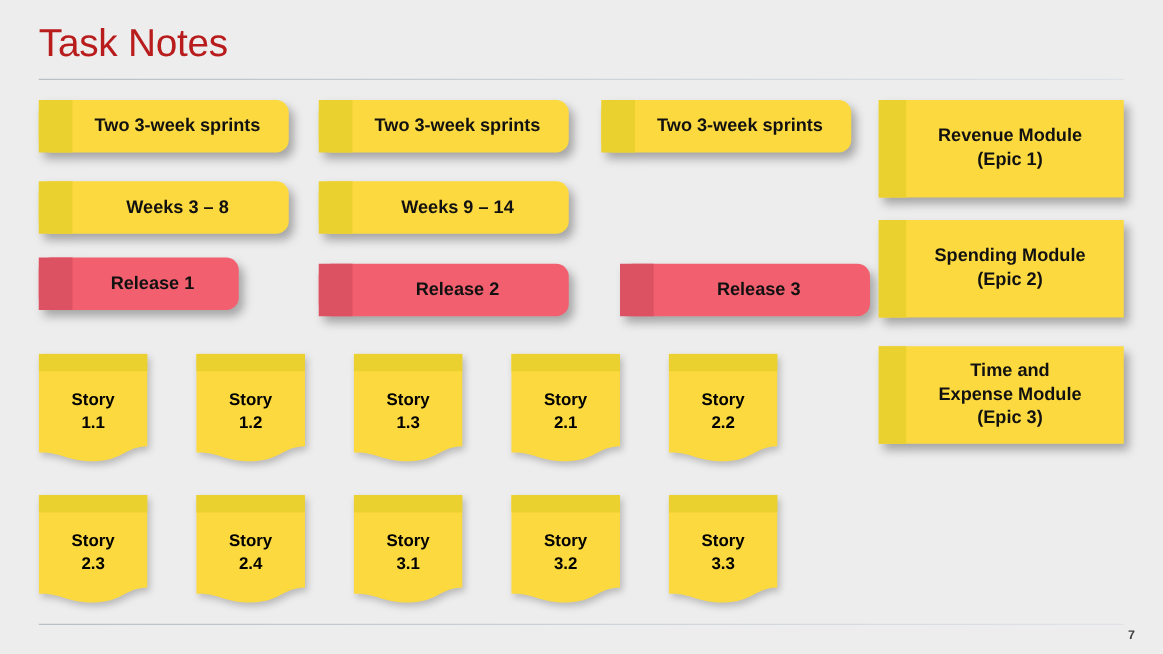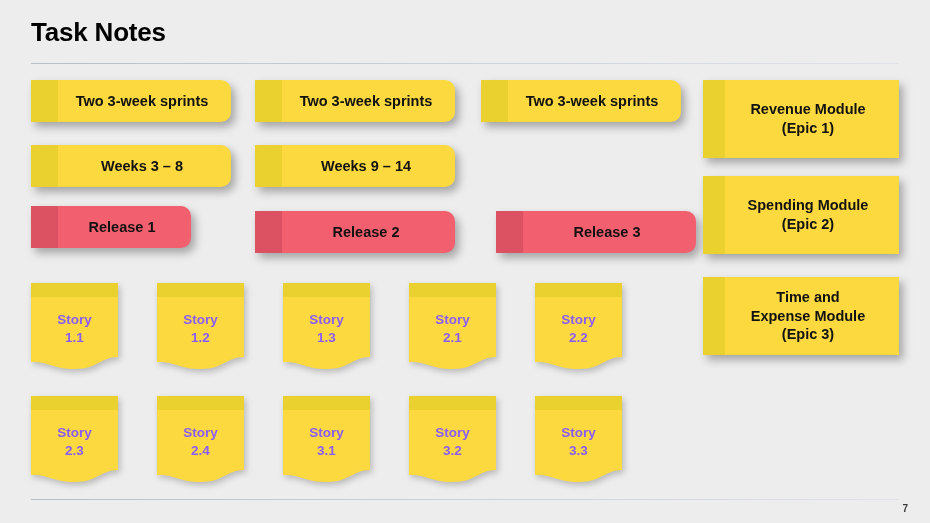--- a/index.html
+++ b/index.html
@@ -20,23 +20,23 @@
     position: absolute;
     inset: 0;
     background: #ededed;
   }
 
   
   .title {
     position: absolute;
     left: 31px;
     top: 18px;
-    font-size: 26px;
-    font-weight: bold;
-    color: #000000;
+    font-size: 31px;
+    font-weight: normal;
+    color: #b91c1c;
     letter-spacing: -0.2px;
     line-height: 1.1;
   }
   .title-rule {
     position: absolute;
     left: 31px;
     top: 63px;
     width: 868px;
     height: 1px;
     background: linear-gradient(to right, #b9bfc6, #cfd4d9 55%, #dfe3e7);
@@ -119,21 +119,21 @@
     display: block;
   }
   .story .story-label {
     position: absolute;
     left: 0;
     right: 0;
     top: 28px;
     text-align: center;
     font-size: 13.5px;
     font-weight: bold;
-    color: #8b5cf6;
+    color: #000000;
     line-height: 1.32;
     z-index: 2;
     white-space: pre-line;
   }
 </style>
 </head>
 <body>
 
 <div class="slide">
 

